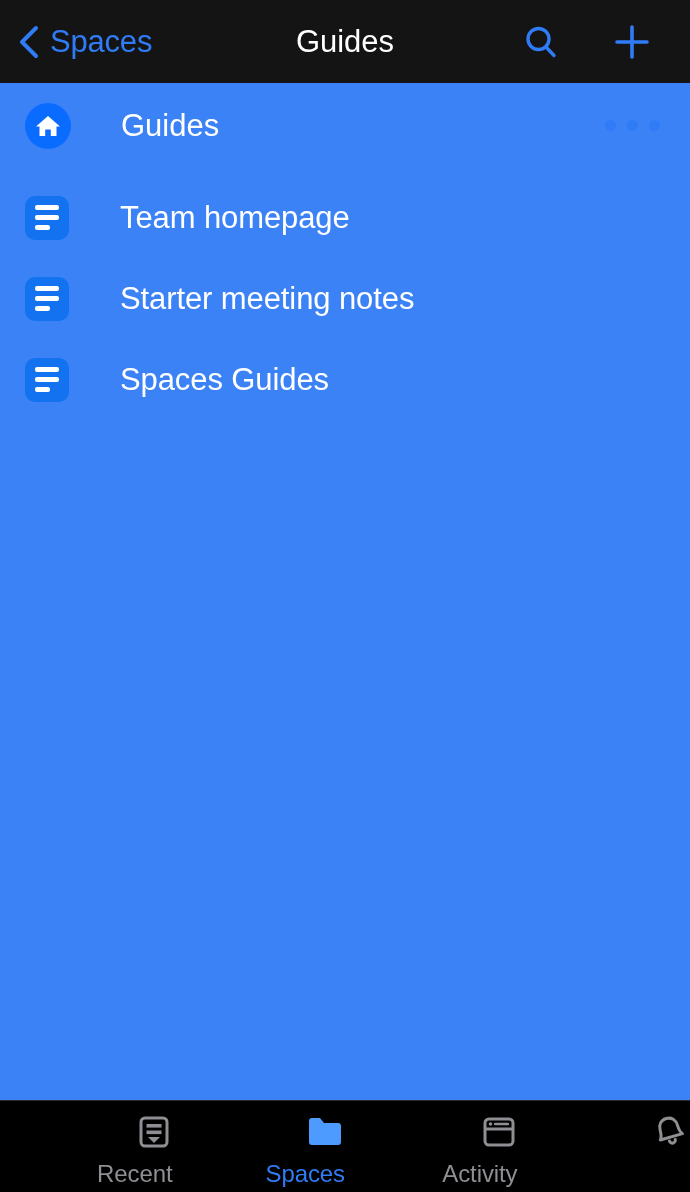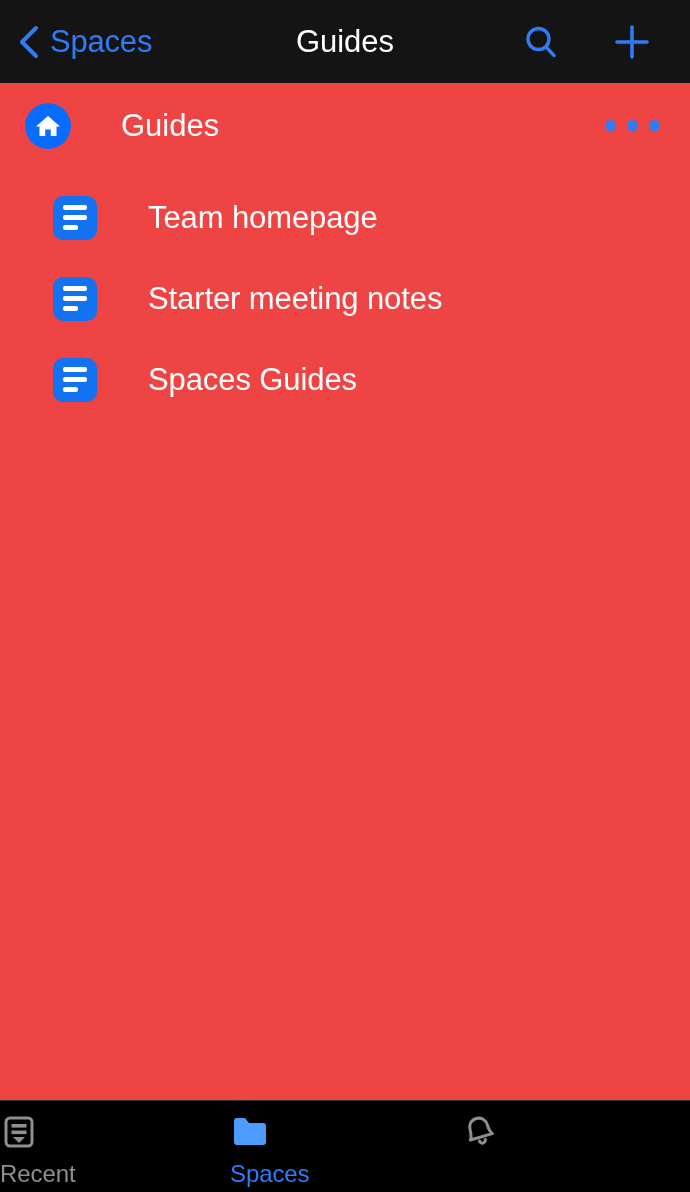--- a/index.html
+++ b/index.html
@@ -5,21 +5,21 @@
   * { margin:0; padding:0; box-sizing:border-box; }
   html, body {
     width:690px; height:1192px;
     background:#000;
     font-family:"Liberation Sans", sans-serif;
     overflow:hidden;
   }
   .screen {
     position:relative;
     width:690px; height:1192px;
-    background:#ef4444;
+    background:#3b82f6;
     display:flex; flex-direction:column;
   }
 
   
   .navbar {
     position:relative;
     height:83px;
     background:#141414;
     display:flex; align-items:center;
     flex:0 0 auto;
@@ -94,21 +94,20 @@
   .page-list {
     flex:1 1 auto;
     padding-top:9px;
   }
   .page-row {
     position:relative;
     height:81px;
     display:flex; align-items:center;
     padding-left:25px;
     cursor:pointer;
-    margin-left:28px;
   }
   .page-icon {
     width:44px; height:44px;
     border-radius:10px;
     background:#1272f0;
     display:flex; flex-direction:column;
     align-items:center; justify-content:center;
     gap:5px;
     flex:0 0 auto;
   }
@@ -142,21 +141,21 @@
     height:92px;
     background:#000;
     border-top:1px solid #2a2a2a;
     display:flex;
     align-items:flex-start;
     padding-top:10px;
   }
   .tab {
     flex:1 1 0;
     display:flex; flex-direction:column;
-    align-items:flex-start;
+    align-items:flex-end;
     gap:7px;
     cursor:pointer;
   }
   .tab-icon { height:42px; display:flex; align-items:center; justify-content:center; }
   .tab-label {
     font-size:24px;
     color:#8e8e93;
     letter-spacing:-0.1px;
   }
   .tab.active .tab-label { color:#2f7cf6; }
@@ -256,20 +255,31 @@
 
     <div class="tab active">
       <span class="tab-icon">
         <svg width="40" height="38" viewBox="0 0 40 38">
           <path d="M4 8 a3 3 0 0 1 3-3 h8 l4 5 h14 a3 3 0 0 1 3 3 v16 a3 3 0 0 1 -3 3 h-26 a3 3 0 0 1 -3 -3 Z" fill="#4d9bff"></path>
         </svg>
       </span>
       <span class="tab-label">Spaces</span>
     </div>
 
+    <div class="tab">
+      <span class="tab-icon">
+        <svg width="38" height="36" viewBox="0 0 38 36">
+          <rect x="5" y="5" width="28" height="26" rx="4" fill="none" stroke="#8e8e93" stroke-width="3"></rect>
+          <line x1="5" y1="15" x2="33" y2="15" stroke="#8e8e93" stroke-width="3"></line>
+          <circle cx="10.5" cy="10" r="1.8" fill="#8e8e93"></circle>
+          <line x1="15" y1="10" x2="28" y2="10" stroke="#8e8e93" stroke-width="2.4" stroke-linecap="round"></line>
+        </svg>
+      </span>
+      <span class="tab-label">Activity</span>
+    </div>
 
     <div class="tab">
       <span class="tab-icon">
         <svg width="40" height="38" viewBox="0 0 40 38">
           <g transform="rotate(-16 20 19)">
             <path d="M20 5 C14.5 5 11 9 11 14.5 C11 21 8.5 24 8.5 24 L31.5 24 C31.5 24 29 21 29 14.5 C29 9 25.5 5 20 5 Z" fill="none" stroke="#8e8e93" stroke-width="3" stroke-linejoin="round"></path>
             <path d="M17 27.5 a3 3 0 0 0 6 0" fill="none" stroke="#8e8e93" stroke-width="3" stroke-linecap="round"></path>
           </g>
         </svg>
       </span>

